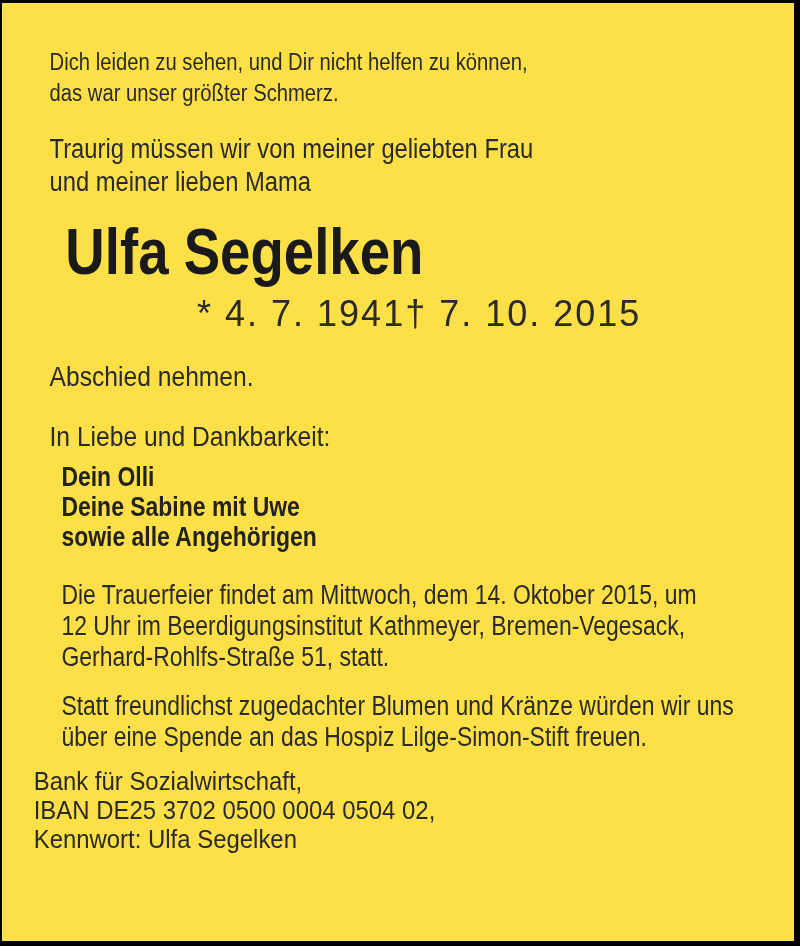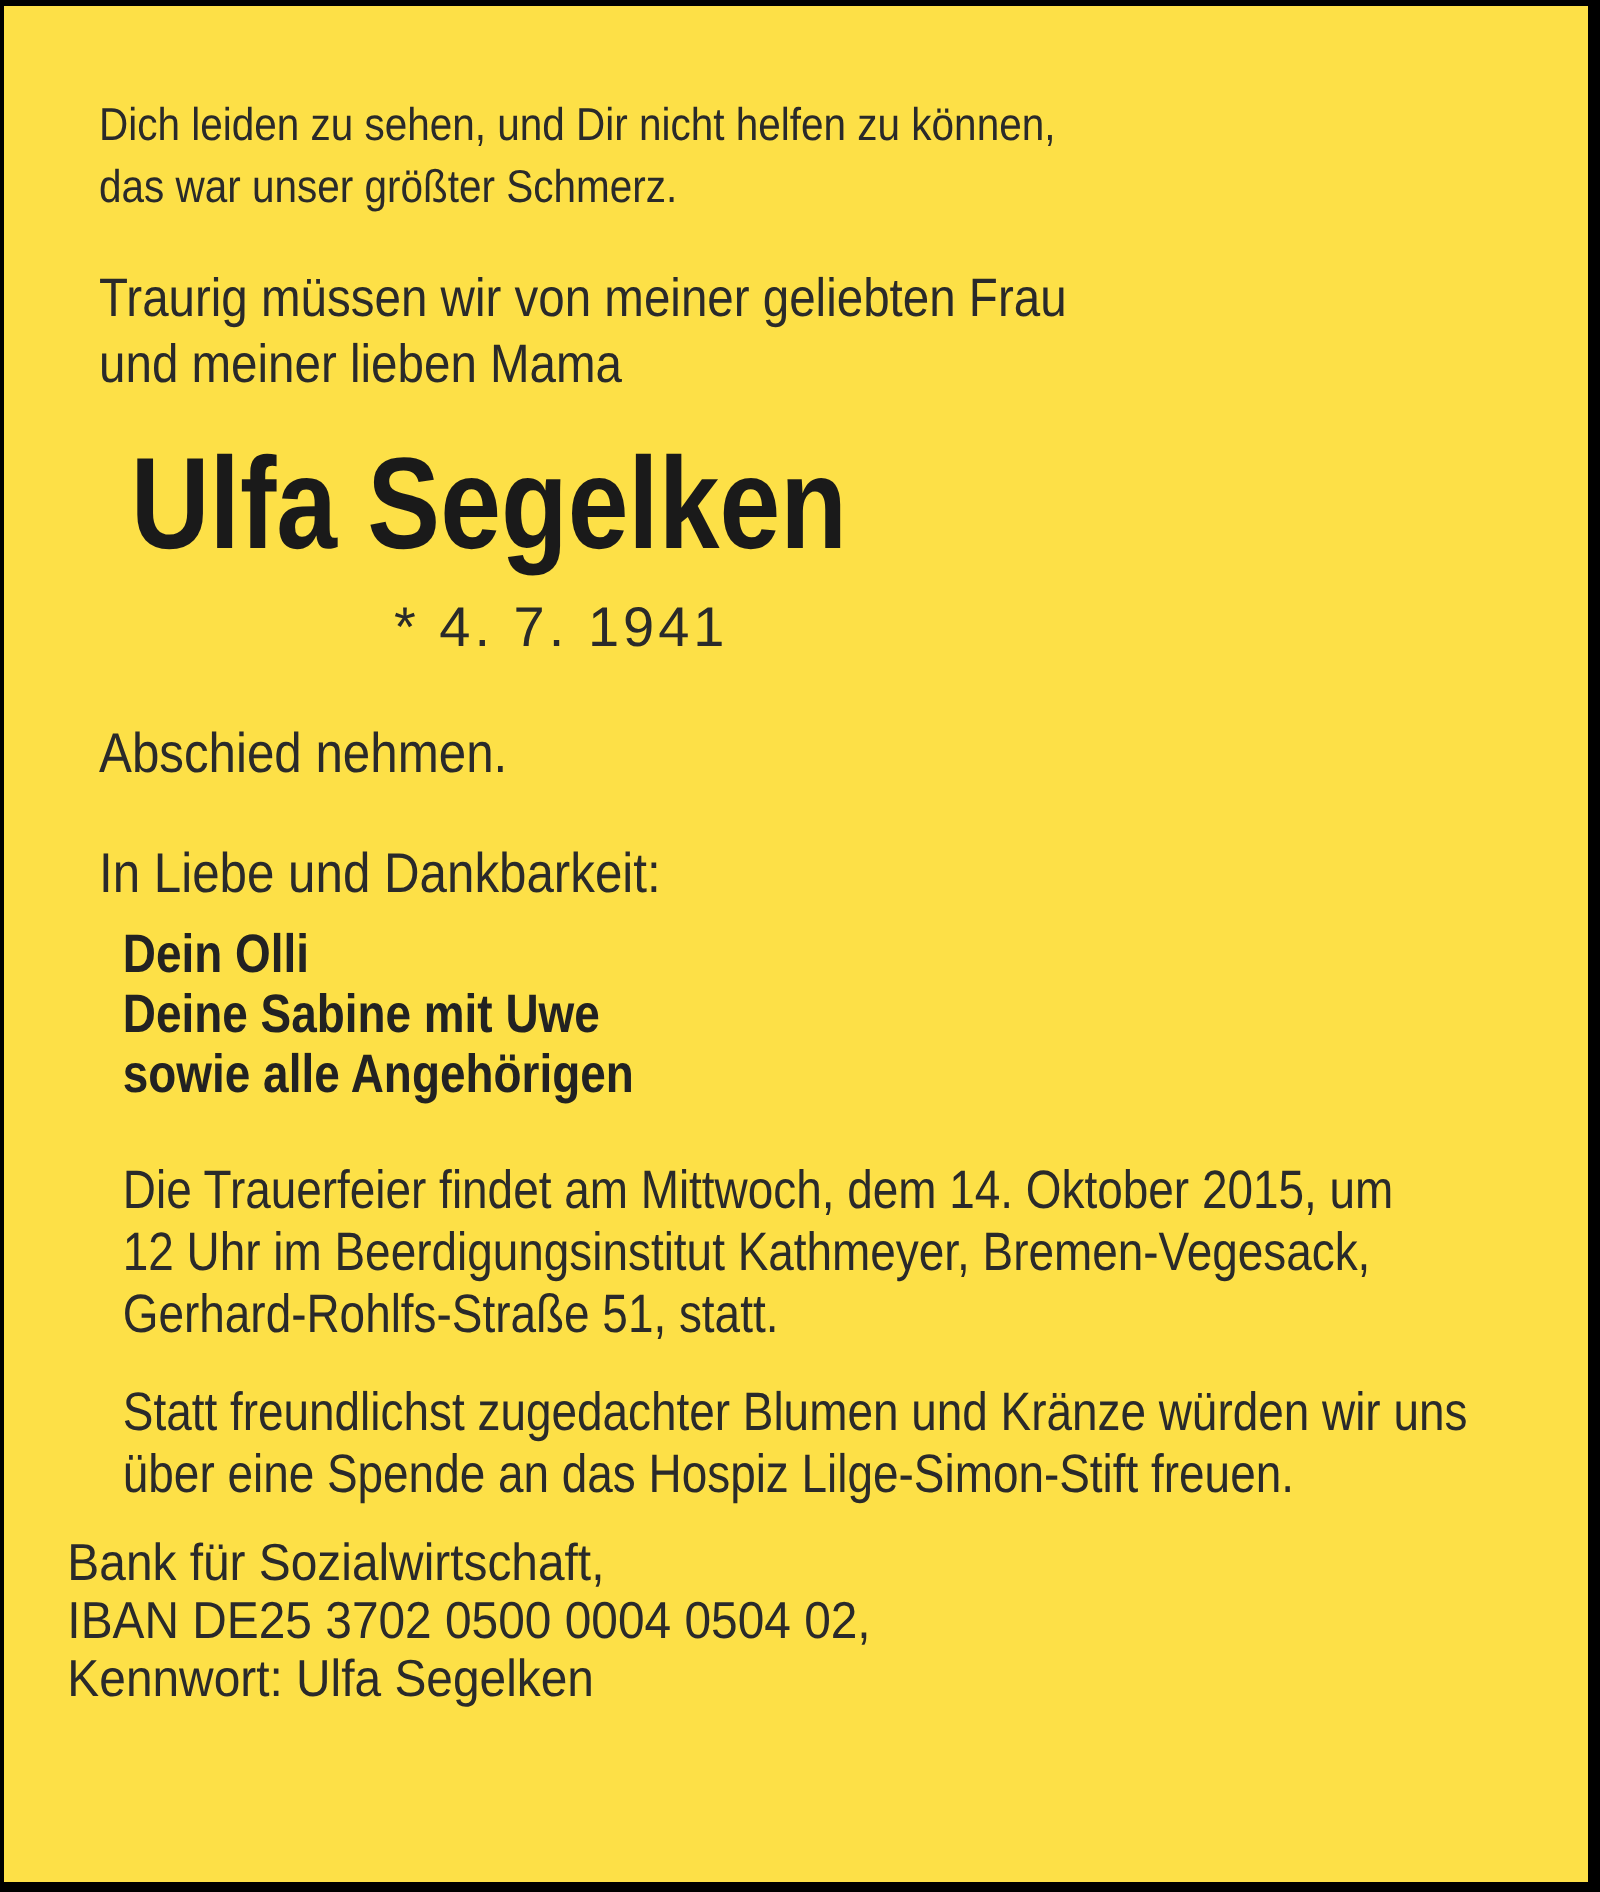--- a/index.html
+++ b/index.html
@@ -50,21 +50,21 @@
     margin-top: 14px;
     font-size: 25px;
     line-height: 30px;
     letter-spacing: 3px;
   }
   .dates {
     width: 402px;
     margin: 8px auto 0;
     display: flex;
     justify-content: space-between;
-    font-size: 28px;
+    font-size: 36px;
     line-height: 34px;
     letter-spacing: 2px;
   }
   .farewell {
     margin-top: 30px;
     font-size: 28px;
     line-height: 32px;
   }
   .gratitude {
     margin-top: 28px;
@@ -107,20 +107,21 @@
   <div class="intro cond88">
     <div class="line">Traurig müssen wir von meiner geliebten Frau</div>
     <div class="line">und meiner lieben Mama</div>
   </div>
 
   <div class="deceased-name line">Ulfa Segelken</div>
 
 
   <div class="dates">
     <span class="line">* 4. 7. 1941</span>
+    <span class="line">† 7. 10. 2015</span>
   </div>
 
   <div class="farewell cond88 line">Abschied nehmen.</div>
 
   <div class="gratitude cond88 line">In Liebe und Dankbarkeit:</div>
 
   <div class="mourners cond85">
     <div class="line">Dein Olli</div>
     <div class="line">Deine Sabine mit Uwe</div>
     <div class="line">sowie alle Angehörigen</div>

